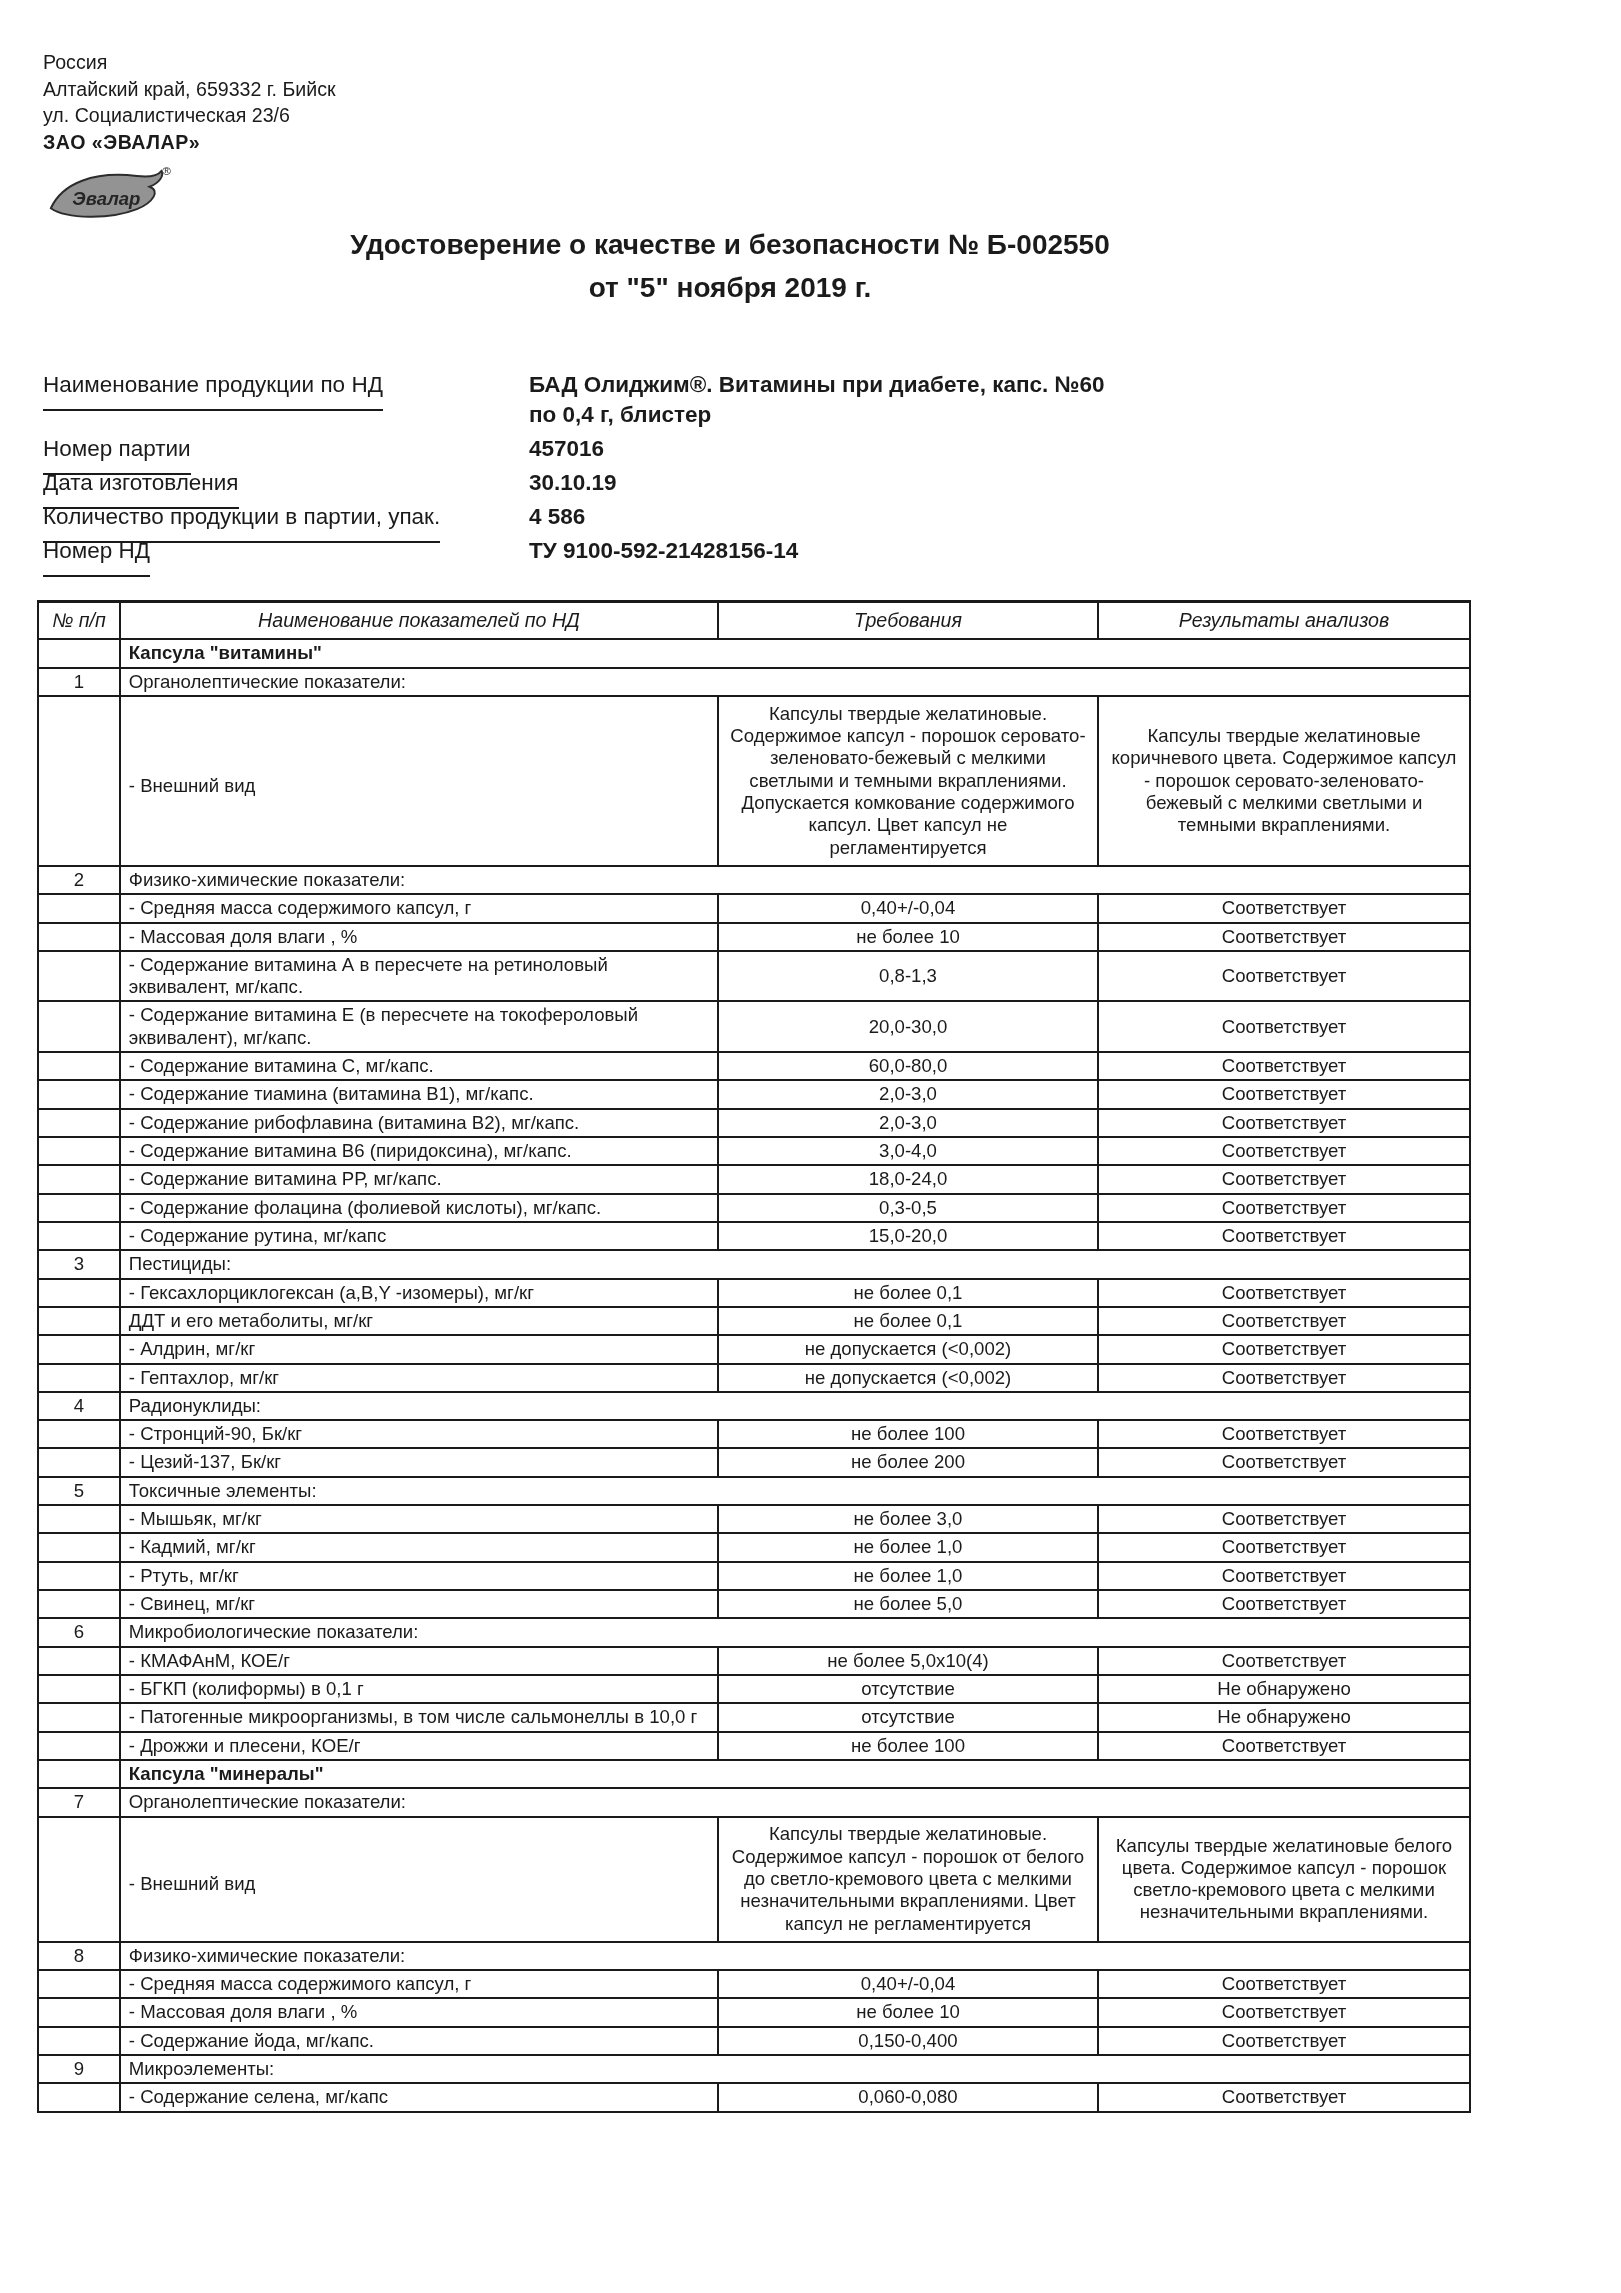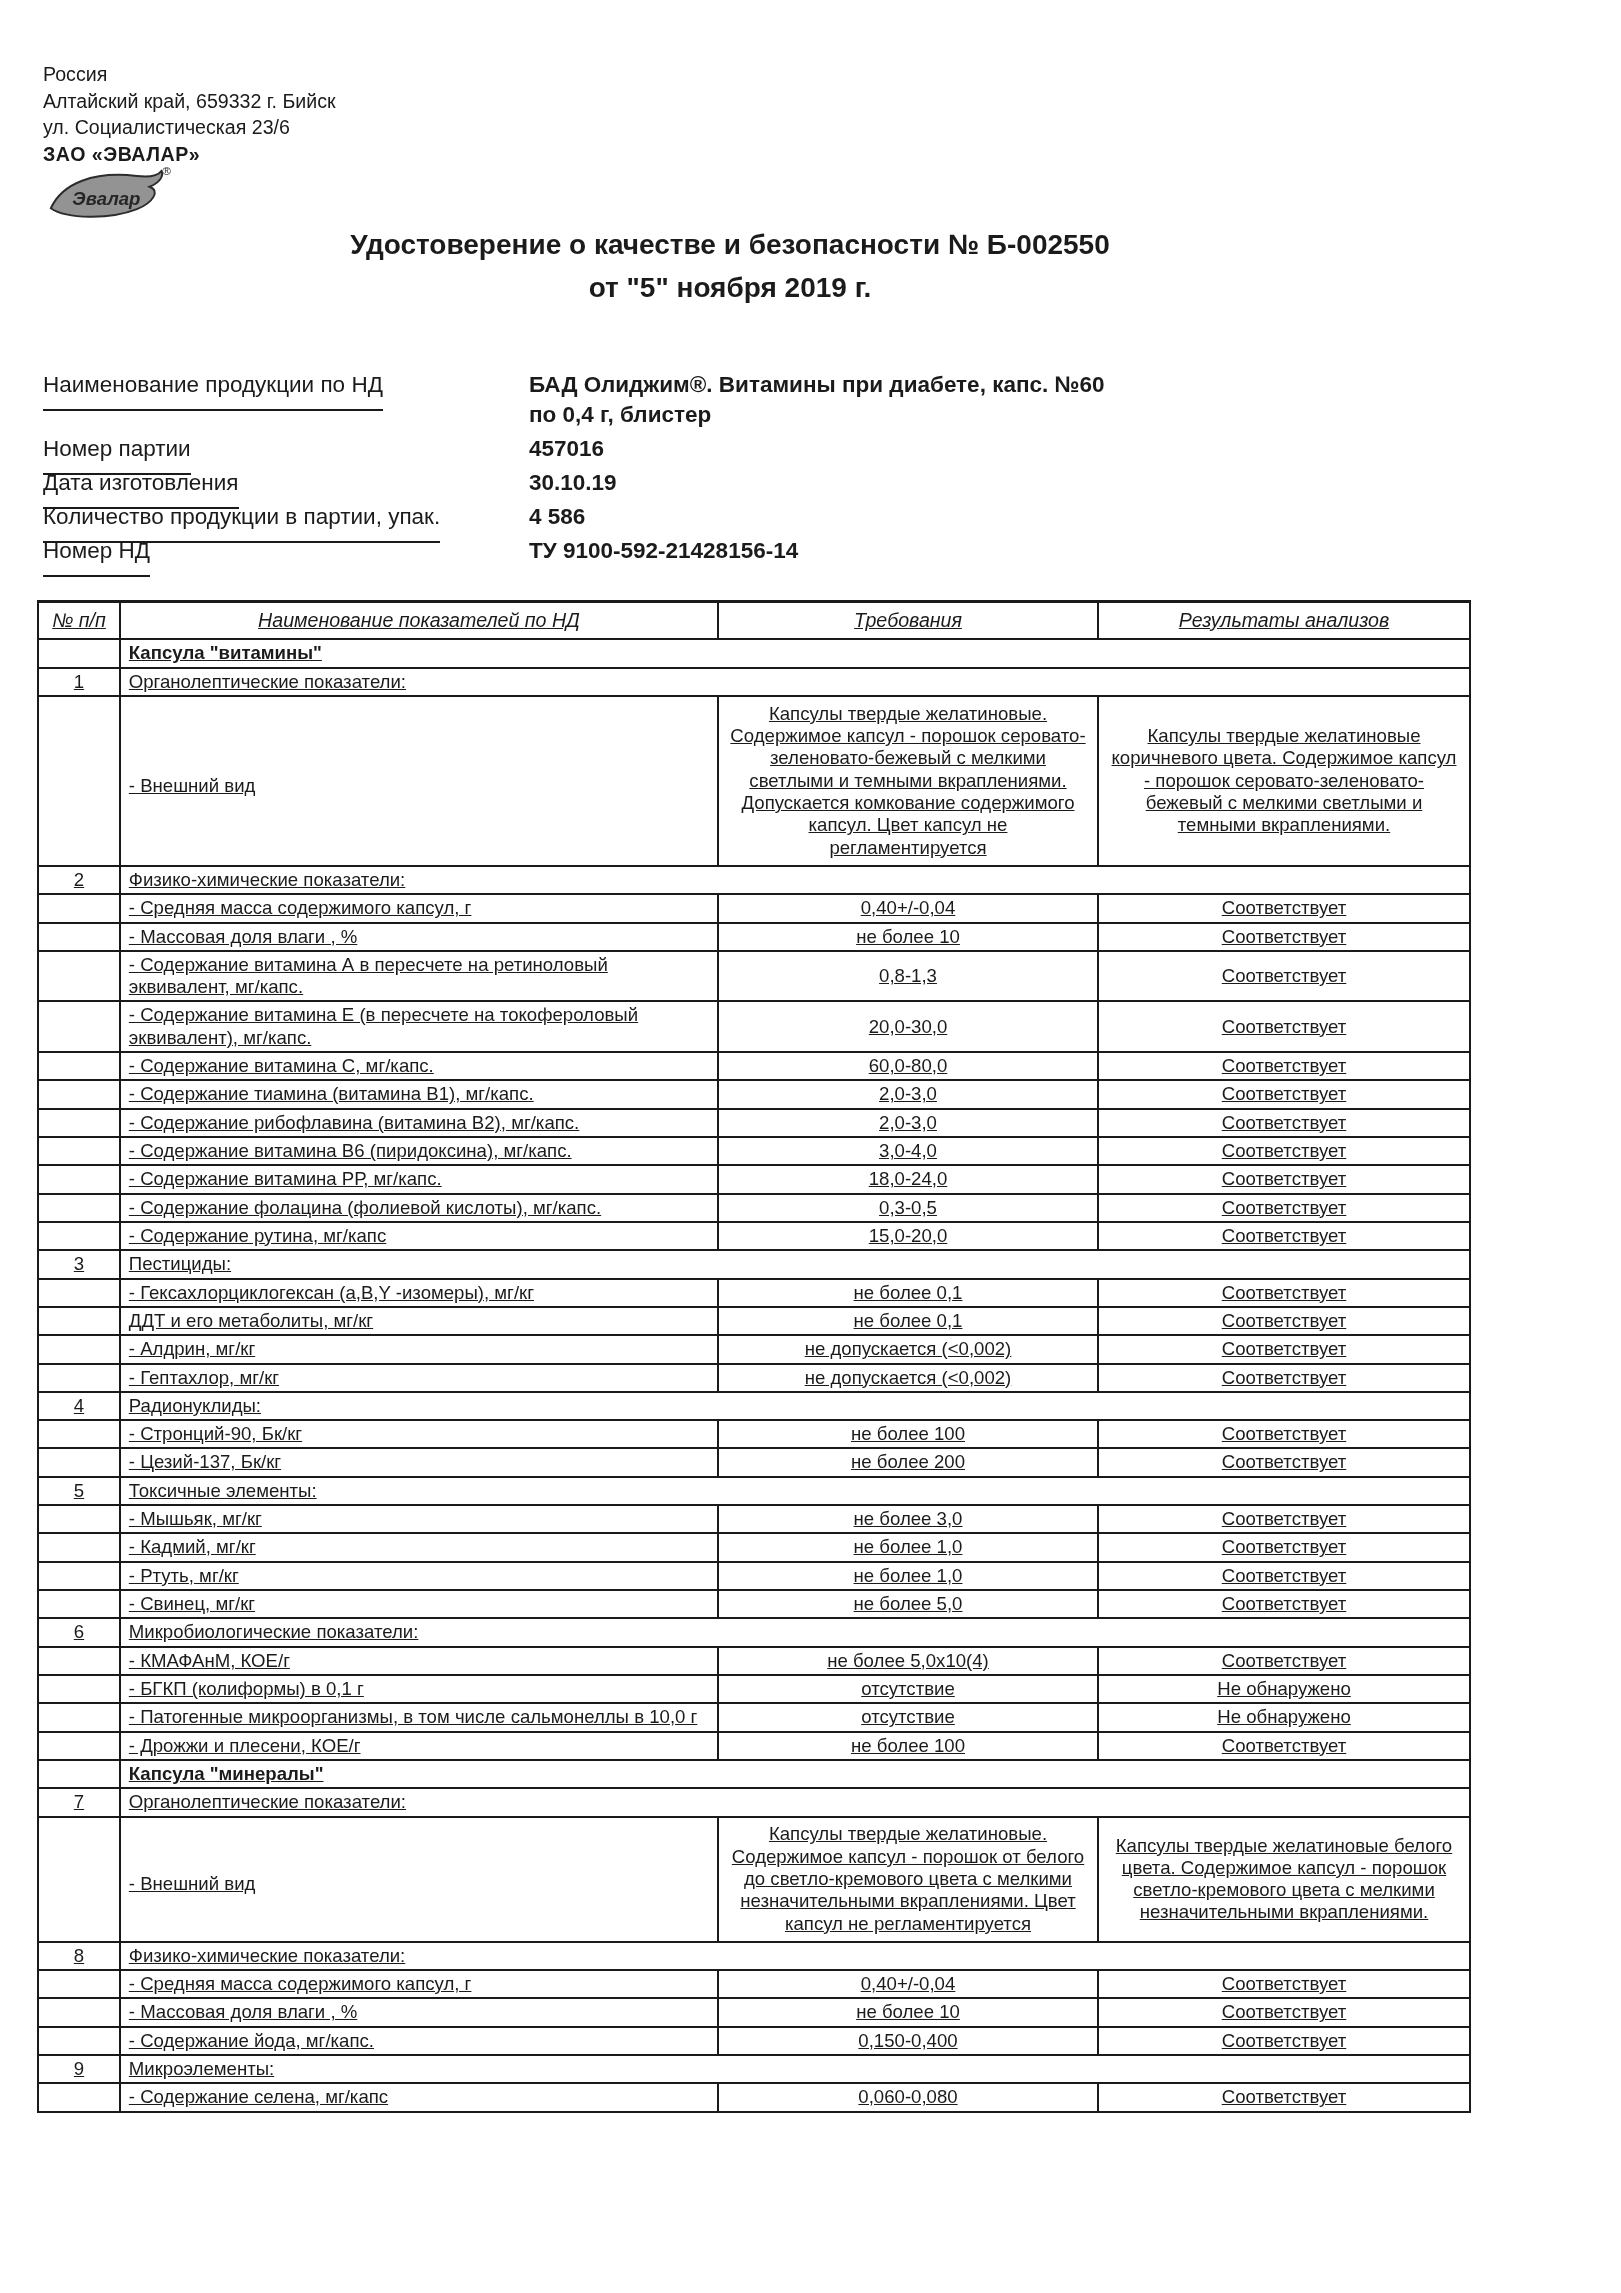--- a/index.html
+++ b/index.html
@@ -7,42 +7,42 @@
     width:1621px;height:2294px;
     background:#ffffff;
     font-family:"Liberation Sans", sans-serif;
     color:#1b1b1b;
     position:relative;
     -webkit-font-smoothing:antialiased;
   }
   .page{position:absolute;inset:0;}
 
   
-  .company-block{position:absolute;left:43px;top:49px;font-size:19.6px;line-height:26.5px;margin-top:12px;}
+  .company-block{position:absolute;left:43px;top:49px;font-size:19.6px;line-height:26.5px;}
   .company-name{font-weight:bold;letter-spacing:0.5px;}
   .logo{position:absolute;left:43px;top:165px;}
 
   
   .title{
     position:absolute;left:93px;top:223px;width:1274px;
     text-align:center;font-weight:bold;font-size:28px;line-height:43px;
   }
 
   
   .fields{position:absolute;left:43px;top:370px;font-size:22.5px;line-height:30px;}
   .frow{display:flex;margin-bottom:3.9px;}
   .fl{flex:0 0 486px;}
   .fl span{border-bottom:2px solid #1a1a1a;padding-bottom:12px;}
   .fv{font-weight:bold;white-space:pre-line;}
 
   
   .qtable{
     position:absolute;left:37px;top:600px;width:1433px;
     border-collapse:collapse;table-layout:fixed;
-    font-size:18.6px;line-height:1.2;text-decoration:underline;
+    font-size:18.6px;line-height:1.2;
   }
   .qtable th{
     border:2px solid #1a1a1a;border-top-width:3.9px;border-bottom-width:2.9px;
     font-style:italic;font-weight:normal;font-size:19.6px;
     padding:5.9px 3.9px;text-align:center;
   }
   .qtable td{
     border:2px solid #1a1a1a;
     padding:2px 7.8px;
     vertical-align:middle;

